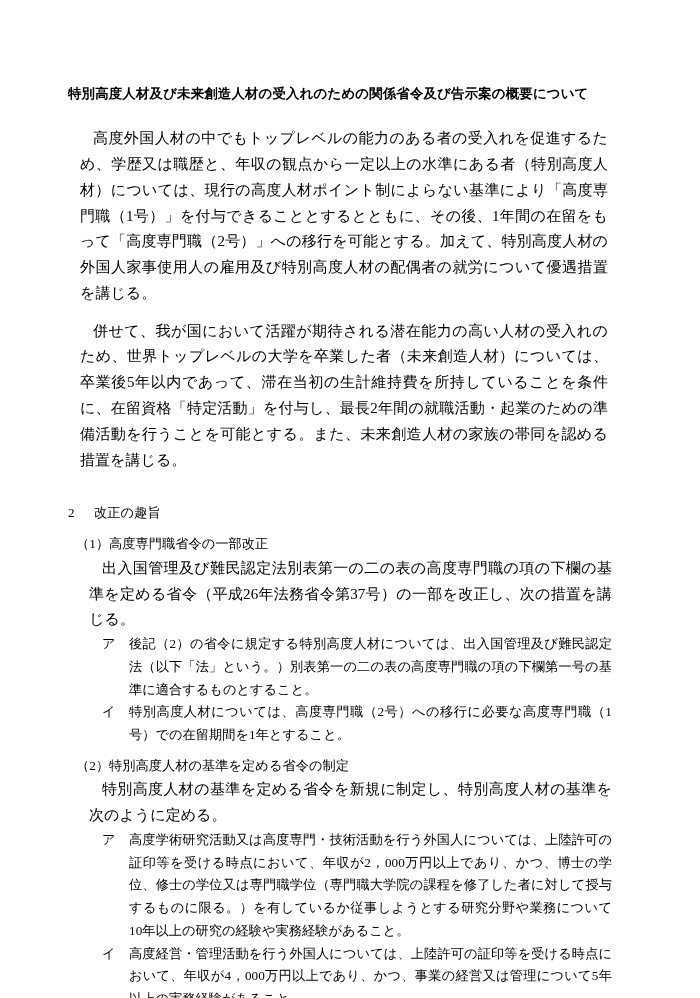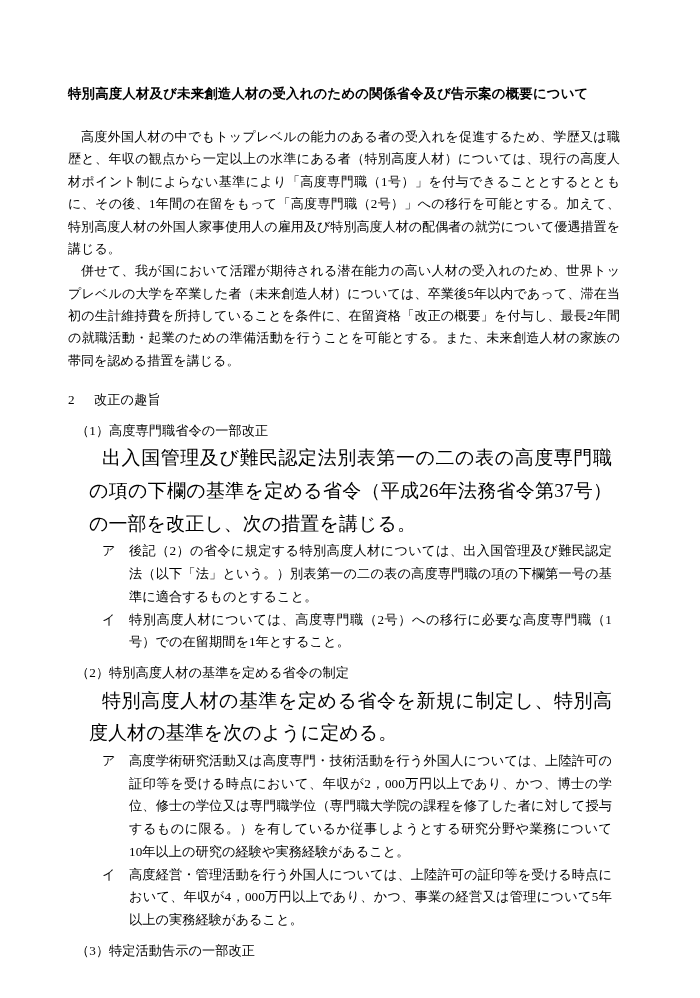--- a/index.html
+++ b/index.html
@@ -37,42 +37,42 @@
     font-size: 13.2px;
     line-height: 1.72;
     margin: 0 0 2px 0;
     letter-spacing: 0.1px;
   }
   .sec-head .num {
     display: inline-block;
     width: 26px;
   }
   .para {
-    font-size: 13px;
+    font-size: 15px;
     line-height: 1.72;
-    margin: 0;
+    margin: 12px;
     text-align: justify;
     text-justify: inter-ideograph;
     letter-spacing: 0.05px;
   }
   .indent1 {
     text-indent: 13px;
   }
   
   .numbered-block {
     margin: 8px;
   }
   .numbered-label {
     font-size: 13.2px;
     line-height: 1.72;
     margin: 0;
     letter-spacing: 0.05px;
   }
   .numbered-body {
-    font-size: 19px;
+    font-size: 15px;
     line-height: 1.72;
     margin: 0;
     padding-left: 13px;
     text-indent: 13px;
     text-align: justify;
     text-justify: inter-ideograph;
     letter-spacing: 0.05px;
   }
   
   .sub-item {
@@ -95,21 +95,21 @@
 </style>
 </head>
 <body>
 
 <div class="page">
 
   <h1 class="doc-title">特別高度人材及び未来創造人材の受入れのための関係省令及び告示案の概要について</h1>
 
   <div class="section">
     <p class="para indent1">高度外国人材の中でもトップレベルの能力のある者の受入れを促進するため、学歴又は職歴と、年収の観点から一定以上の水準にある者（特別高度人材）については、現行の高度人材ポイント制によらない基準により「高度専門職（1号）」を付与できることとするとともに、その後、1年間の在留をもって「高度専門職（2号）」への移行を可能とする。加えて、特別高度人材の外国人家事使用人の雇用及び特別高度人材の配偶者の就労について優遇措置を講じる。</p>
-    <p class="para indent1">併せて、我が国において活躍が期待される潜在能力の高い人材の受入れのため、世界トップレベルの大学を卒業した者（未来創造人材）については、卒業後5年以内であって、滞在当初の生計維持費を所持していることを条件に、在留資格「改正の概要」を付与し、最長2年間の就職活動・起業のための準備活動を行うことを可能とする。また、未来創造人材の家族の帯同を認める措置を講じる。</p>
+    <p class="para indent1">併せて、我が国において活躍が期待される潜在能力の高い人材の受入れのため、世界トップレベルの大学を卒業した者（未来創造人材）については、卒業後5年以内であって、滞在当初の生計維持費を所持していることを条件に、在留資格「特定活動」を付与し、最長2年間の就職活動・起業のための準備活動を行うことを可能とする。また、未来創造人材の家族の帯同を認める措置を講じる。</p>
   </div>
 
   <div class="gap-md"></div>
 
   <div class="section">
     <p class="sec-head"><span class="num">2</span><span>改正の趣旨</span></p>
 
     <div class="numbered-block">
       <p class="numbered-label">（1）高度専門職省令の一部改正</p>
       <p class="numbered-body">出入国管理及び難民認定法別表第一の二の表の高度専門職の項の下欄の基準を定める省令（平成26年法務省令第37号）の一部を改正し、次の措置を講じる。</p>

